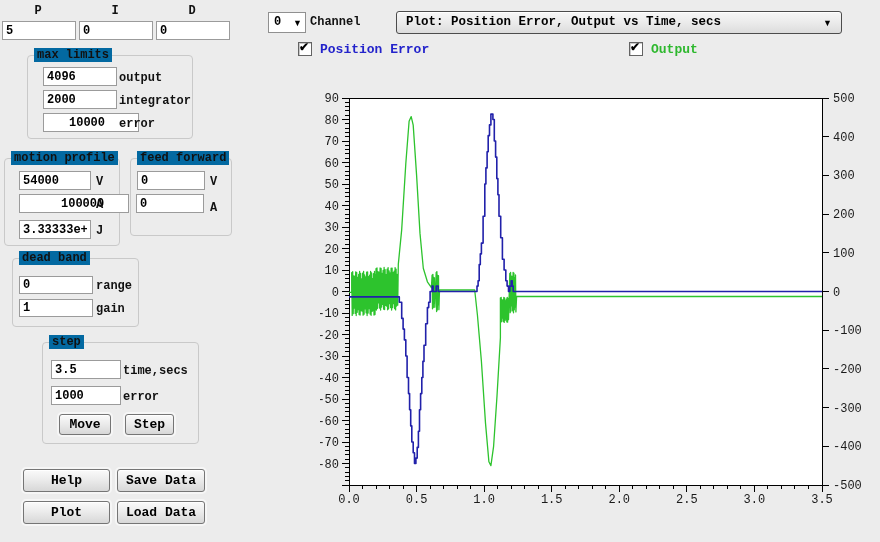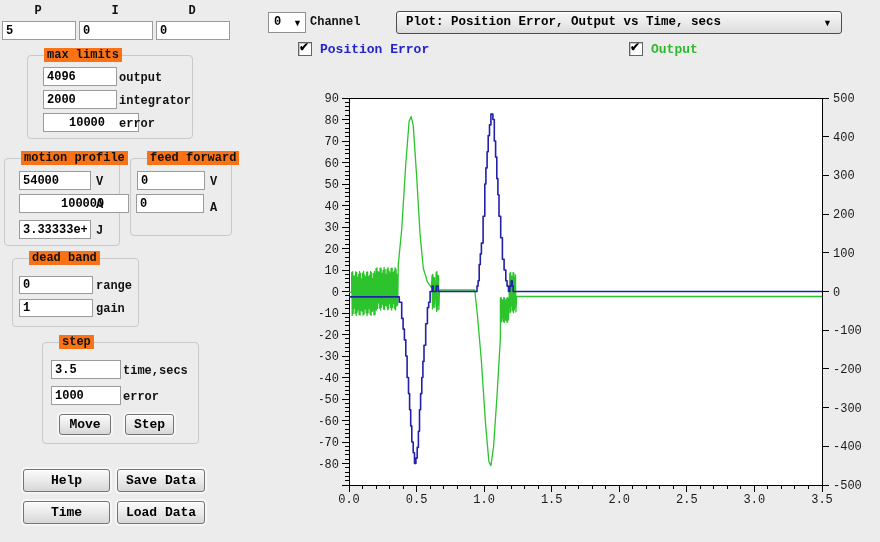--- a/index.html
+++ b/index.html
@@ -3,21 +3,21 @@
 <meta charset="utf-8">
 <style>
   html,body{margin:0;padding:0;background:#ececec;}
   #app{position:relative;width:880px;height:542px;background:#ececec;overflow:hidden;
        font-family:"Liberation Mono",monospace;color:#000;}
   .abs{position:absolute;}
   .lbl{position:absolute;font:700 12px "Liberation Mono",monospace;color:#111;white-space:pre;}
   .field{position:absolute;height:17px;border:1px solid #9b9b9b;background:#fff;
          font:700 12px "Liberation Mono",monospace;color:#000;padding:0 3px;box-sizing:content-box;}
   .group{position:absolute;border:1px solid #c9c9c9;border-radius:4px;}
-  .gtitle{position:absolute;top:-8px;left:16px;background:#f97316;padding:0 3px;
+  .gtitle{position:absolute;top:-8px;left:6px;background:#0369a1;padding:0 3px;
           font:700 12px "Liberation Mono",monospace;color:#111;white-space:pre;}
   .btn{position:absolute;border:1px solid #757575;border-radius:3px;
        background:linear-gradient(180deg,#fafafa 0%,#ececec 45%,#d7d7d7 100%);
        box-shadow:0 0 0 2px #f6f6f6, inset 0 1px 0 #fff;
        font:700 13px "Liberation Mono",monospace;color:#000;
        display:flex;align-items:center;justify-content:center;cursor:pointer;white-space:pre;}
   .combo{position:absolute;background:#fff;border:1px solid #909090;}
   .combo .val{position:absolute;left:5px;top:2px;font:700 12px "Liberation Mono",monospace;}
   .arrow{position:absolute;font:9px "Liberation Sans",sans-serif;color:#000;}
   .plotcombo{position:absolute;border:1px solid #4c4c4c;border-radius:3px;
@@ -103,21 +103,21 @@
     <input class="field" style="left: 8px; top: 17px; width: 62px;" value="3.5">
     <span class="lbl" style="left:80px;top:21px;">time,secs</span>
     <input class="field" style="left: 8px; top: 43px; width: 62px;" value="1000">
     <span class="lbl" style="left:80px;top:47px;">error</span>
     <div class="btn" style="left:16px;top:71px;width:50px;height:19px;">Move</div>
     <div class="btn" style="left:82px;top:71px;width:47px;height:19px;">Step</div>
   </div>
 
   <div class="btn" style="left:23px;top:469px;width:85px;height:21px;">Help</div>
   <div class="btn" style="left:117px;top:469px;width:86px;height:21px;">Save Data</div>
-  <div class="btn" style="left:23px;top:501px;width:85px;height:21px;">Time</div>
+  <div class="btn" style="left:23px;top:501px;width:85px;height:21px;">Plot</div>
   <div class="btn" style="left:117px;top:501px;width:86px;height:21px;">Load Data</div>
 
   <svg id="chart" class="abs" style="left:320px;top:85px;" width="555" height="430">
       <rect x="29" y="13" width="473" height="387" fill="#ffffff" stroke="#000" stroke-width="1" shape-rendering="crispEdges"></rect>
       <line x1="29" y1="400" x2="29" y2="407" stroke="#000" stroke-width="1" shape-rendering="crispEdges"></line>
       <line x1="42.51428571428572" y1="400" x2="42.51428571428572" y2="404" stroke="#000" stroke-width="1" shape-rendering="crispEdges"></line>
       <line x1="56.02857142857143" y1="400" x2="56.02857142857143" y2="404" stroke="#000" stroke-width="1" shape-rendering="crispEdges"></line>
       <line x1="69.54285714285714" y1="400" x2="69.54285714285714" y2="404" stroke="#000" stroke-width="1" shape-rendering="crispEdges"></line>
       <line x1="83.05714285714286" y1="400" x2="83.05714285714286" y2="404" stroke="#000" stroke-width="1" shape-rendering="crispEdges"></line>
       <line x1="96.57142857142857" y1="400" x2="96.57142857142857" y2="407" stroke="#000" stroke-width="1" shape-rendering="crispEdges"></line>

